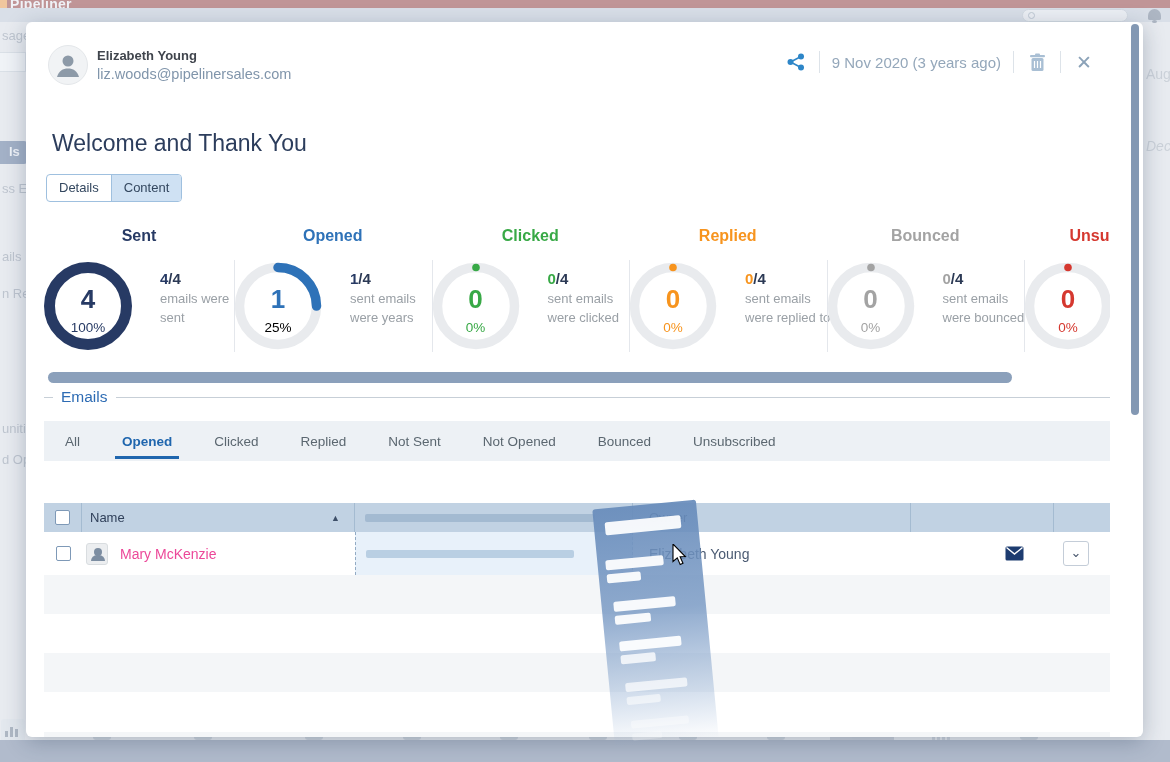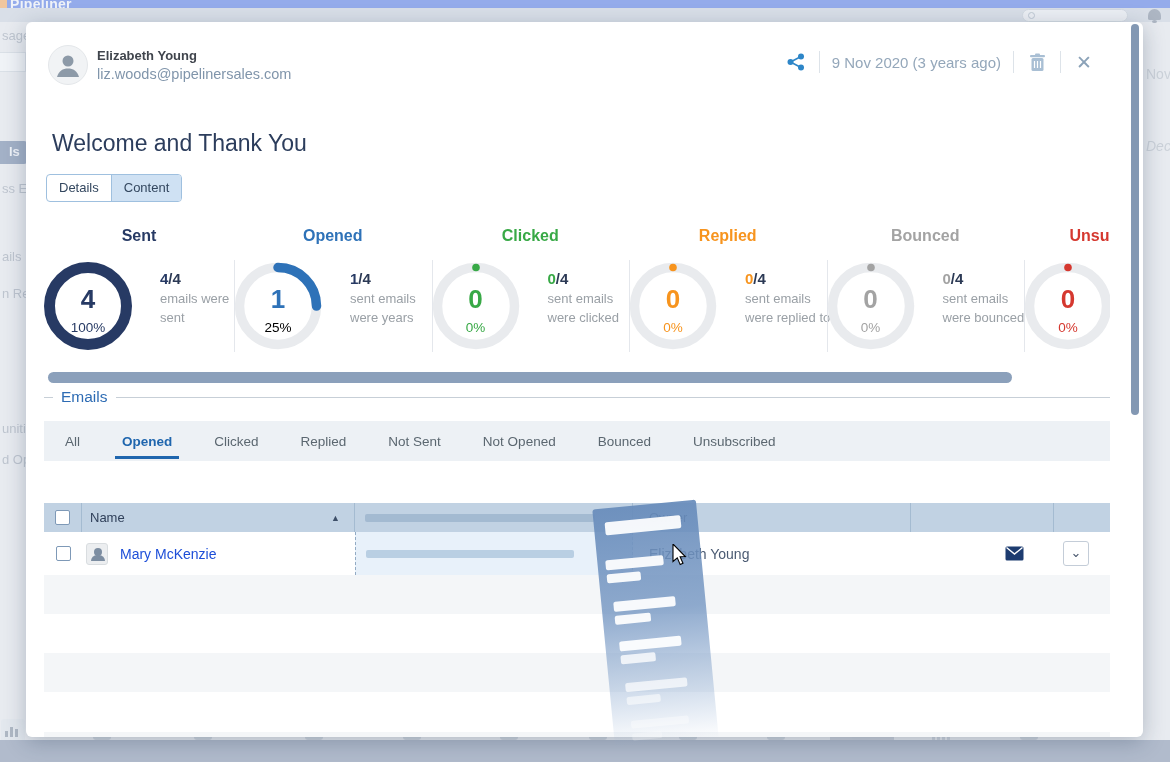--- a/index.html
+++ b/index.html
@@ -1,20 +1,20 @@
 <!DOCTYPE html>
 <html><head>
 <meta charset="utf-8">
 <style>
   * { margin:0; padding:0; box-sizing:border-box; }
   html,body { width:1170px; height:762px; overflow:hidden; font-family:"Liberation Sans",sans-serif; background:#d7dce3; }
 
   
   #bg { position:absolute; inset:0; }
-  .topstrip1 { position:absolute; left:0; top:0; width:1170px; height:8px; background:#1d4ed8; }
+  .topstrip1 { position:absolute; left:0; top:0; width:1170px; height:8px; background:#7f1d1d; }
   .brand { position:absolute; left:10px; top:-4px; color:#e8edf4; font-size:14px; font-weight:bold; letter-spacing:.3px; }
   .logo-bit { position:absolute; left:0; top:0; width:7px; height:8px; background:#e88a2d; }
   .topstrip2 { position:absolute; left:0; top:8px; width:1170px; height:14px; background:#b6c2d0; }
   .search-pill { position:absolute; left:1022px; top:1px; width:106px; height:13px; background:#dfe5ec; border:1px solid #a9b5c3; border-radius:7px; }
   .search-pill .mg { position:absolute; left:5px; top:2px; width:7px; height:7px; border:1.5px solid #7c8da1; border-radius:50%; }
   .bell { position:absolute; left:1148px; top:1px; width:13px; height:11px; background:#55677f; border-radius:7px 7px 2px 2px; }
   .bell:after { content:""; position:absolute; left:4px; bottom:-3px; width:5px; height:3px; background:#55677f; border-radius:50%; }
   .lfrag { position:absolute; left:2px; color:#7a8799; font-size:13px; white-space:nowrap; }
   .lfrag.tab { left:0; width:27px; height:23px; background:#3f5c88; color:#e8eef6; font-size:13px; font-weight:bold; border-radius:0 3px 3px 0; padding:3px 0 0 9px; }
   .linput { position:absolute; left:0; top:52px; width:26px; height:20px; background:#e9edf2; border:1px solid #b9c3cf; border-left:none; }
@@ -85,21 +85,21 @@
   .cb { width:15px; height:15px; background:#fff; border:1px solid #7e99b7; border-radius:2px; }
   .hc .cb, .rc .cb { margin:0 auto; }
   .skel-h { margin-left:10px; width:230px; height:8px; border-radius:2px; background:#a3bad1; }
   .trow { position:absolute; left:18px; top:510px; width:1066px; height:43px; background:#fff; display:flex; }
   .rc { position:relative; height:100%; display:flex; align-items:center; }
   .rc.colskel { background:#e8f1fa; border-left:1px dashed #93abc4; border-right:1px dashed #b9c9da; }
   .skel-r { margin-left:10px; width:208px; height:8px; border-radius:2px; background:#b9cfe3; }
   .mini-contact { width:22px; height:22px; margin:0 12px 0 4px; background:#eceef0; border:1px solid #d9dde0; border-radius:3px; position:relative; }
   .mini-contact i { position:absolute; left:7px; top:4px; width:8px; height:8px; border-radius:50%; background:#7c8da1; }
   .mini-contact b { position:absolute; left:4px; bottom:3px; width:14px; height:6px; border-radius:7px 7px 0 0; background:#7c8da1; }
-  .row-name { font-size:14px; color:#1d4ed8; }
+  .row-name { font-size:14px; color:#ec4899; }
   .row-owner { font-size:14px; color:#4a5a72; padding-left:16px; }
   .ddbtn { position:absolute; left:9px; width:26px; height:25px; top:9px; background:#fff; border:1px solid #c4cdd8; border-radius:3px; color:#44536a; font-size:13px; text-align:center; line-height:22px; }
   .stripe { position:absolute; left:18px; width:1066px; }
   .vscroll { position:absolute; right:4px; top:2px; width:8px; height:391px; border-radius:4px; background:#8398b3; }
 
   
   #ghost { position:absolute; left:604px; top:504px; width:104px; height:250px; transform:rotate(-5.5deg); border-radius:3px;
     background:linear-gradient(180deg, rgba(104,140,187,.93) 0%, rgba(116,150,194,.8) 42%, rgba(138,168,207,.4) 74%, rgba(160,185,220,0) 96%); }
   #ghost span { position:absolute; background:rgba(255,255,255,.93); border-radius:2px; display:block; }
   #cursor { position:absolute; left:672px; top:544px; }
@@ -122,21 +122,21 @@
   <div id="leftrail">
       <div class="lfrag" style="top: 28px;">sage</div>
       <div class="lfrag tab" style="top: 141px;">ls</div>
       <div class="lfrag" style="top: 181px;">ss Er</div>
       <div class="lfrag" style="top: 249px;">ails</div>
       <div class="lfrag" style="top: 286px;">n Re</div>
       <div class="lfrag" style="top: 421px;">uniti</div>
       <div class="lfrag" style="top: 452px;">d Op</div>
     </div>
   <div id="months">
-      <div class="month" style="top: 66px;">Nov</div>
+      <div class="month" style="top: 66px;">Aug</div>
       <div class="month" style="top: 138px; font-style: italic;">Dec</div>
     </div>
   <div class="nav-icon-tile">
     <i class="b1"></i>
       <i class="b2"></i>
       <i class="b3"></i>
       <i class="base"></i>
   </div>
   <div class="bn-activetile"></div>
   <div class="bn-dot"></div>

